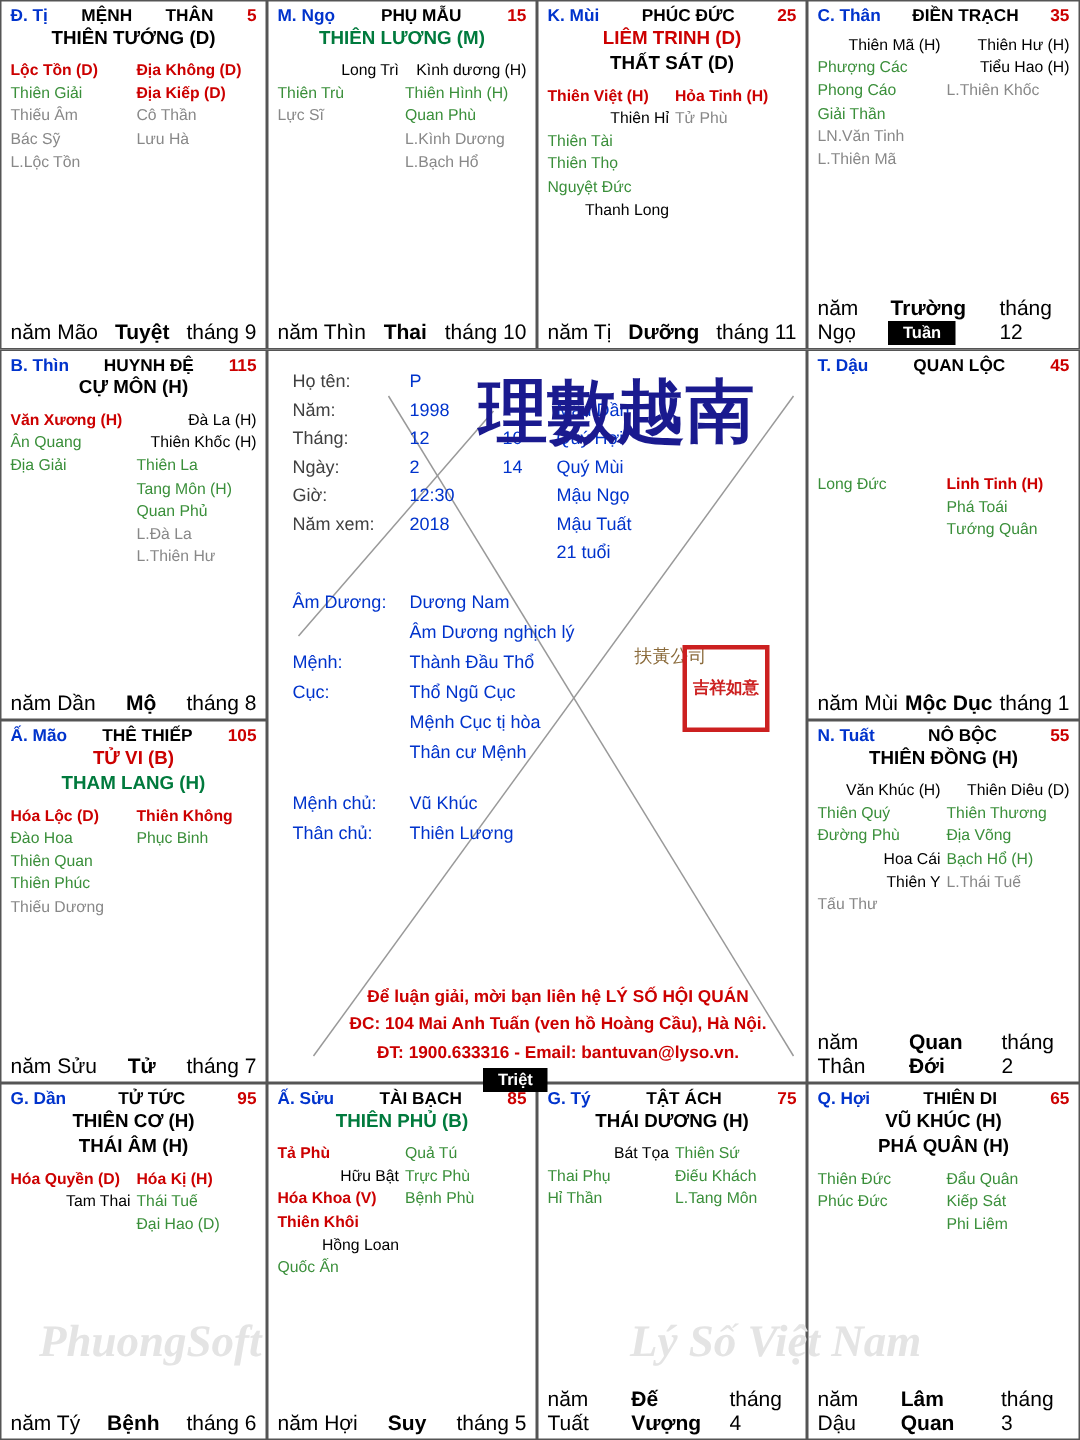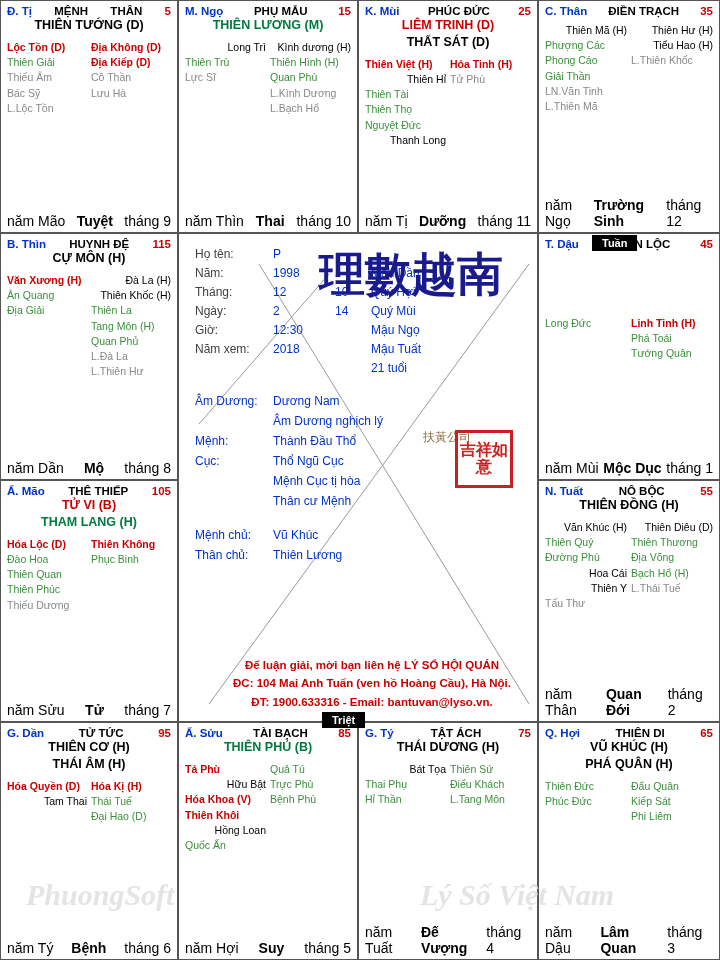--- a/index.html
+++ b/index.html
@@ -97,41 +97,41 @@
     position:absolute; right:66px; top:196px;
     font-family:"DejaVu Serif", serif;
     font-size:12px; color:#8a6a3a; line-height:1.2; text-align:left;
   }
   .seal {
     position:absolute; right:24px; top:196px;
     width:58px; height:58px;
     border:3px solid #cc2020;
     color:#cc2020;
     font-family:"DejaVu Serif", serif;
-    font-size:16px; font-weight:bold;
+    font-size:11px; font-weight:bold;
     display:flex; align-items:center; justify-content:center;
     text-align:center; line-height:1.05;
   }
   .contact {
     position:absolute; left:0; right:0; bottom:10px;
     text-align:center; color:#cc0000; font-size:11.5px; line-height:1.6;
     font-weight:bold;
     padding-left:28px;
   }
   
   .lines { position:absolute; inset:0; pointer-events:none; }
   
   .tag {
     position:absolute;
     background:#000; color:#fff;
     font-weight:bold; font-size:11px;
     padding:2px 10px;
     z-index:5;
   }
-  #tag-tuan { left:592px; top:235px; }
+  #tag-tuan { left:592px; top:214px; }
   #tag-triet { left:322px; top:712px; }
   
   .wm {
     position:absolute; bottom:48px;
     font-size:30px; color:#e4e4e4; font-weight:bold;
     font-family:"Liberation Serif", serif;
     font-style:italic;
     z-index:0;
   }
   #wm-left { left:26px; }

